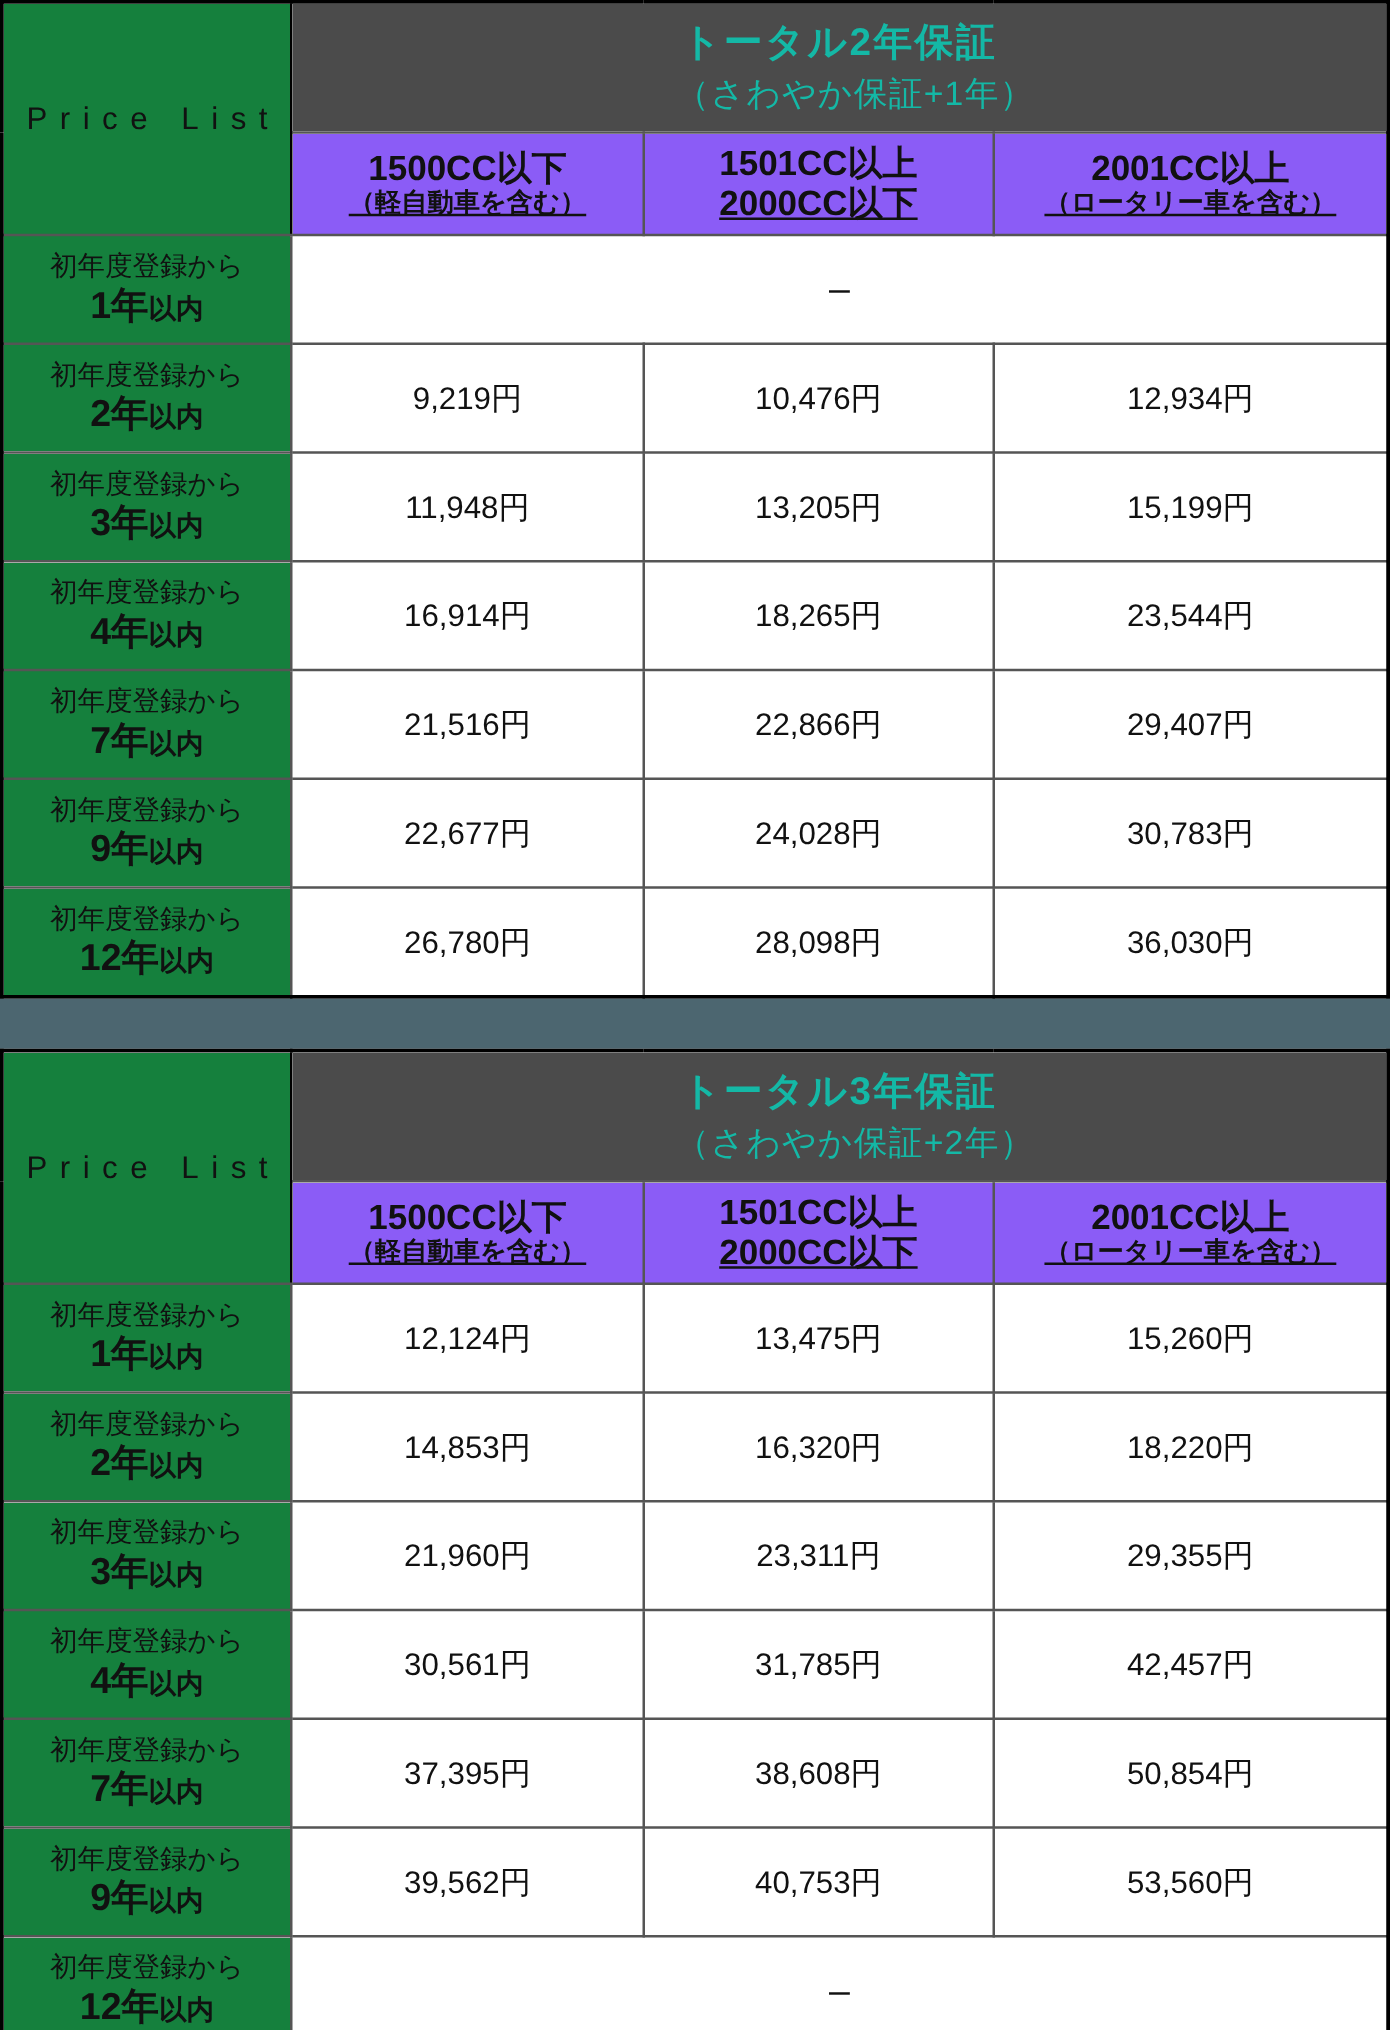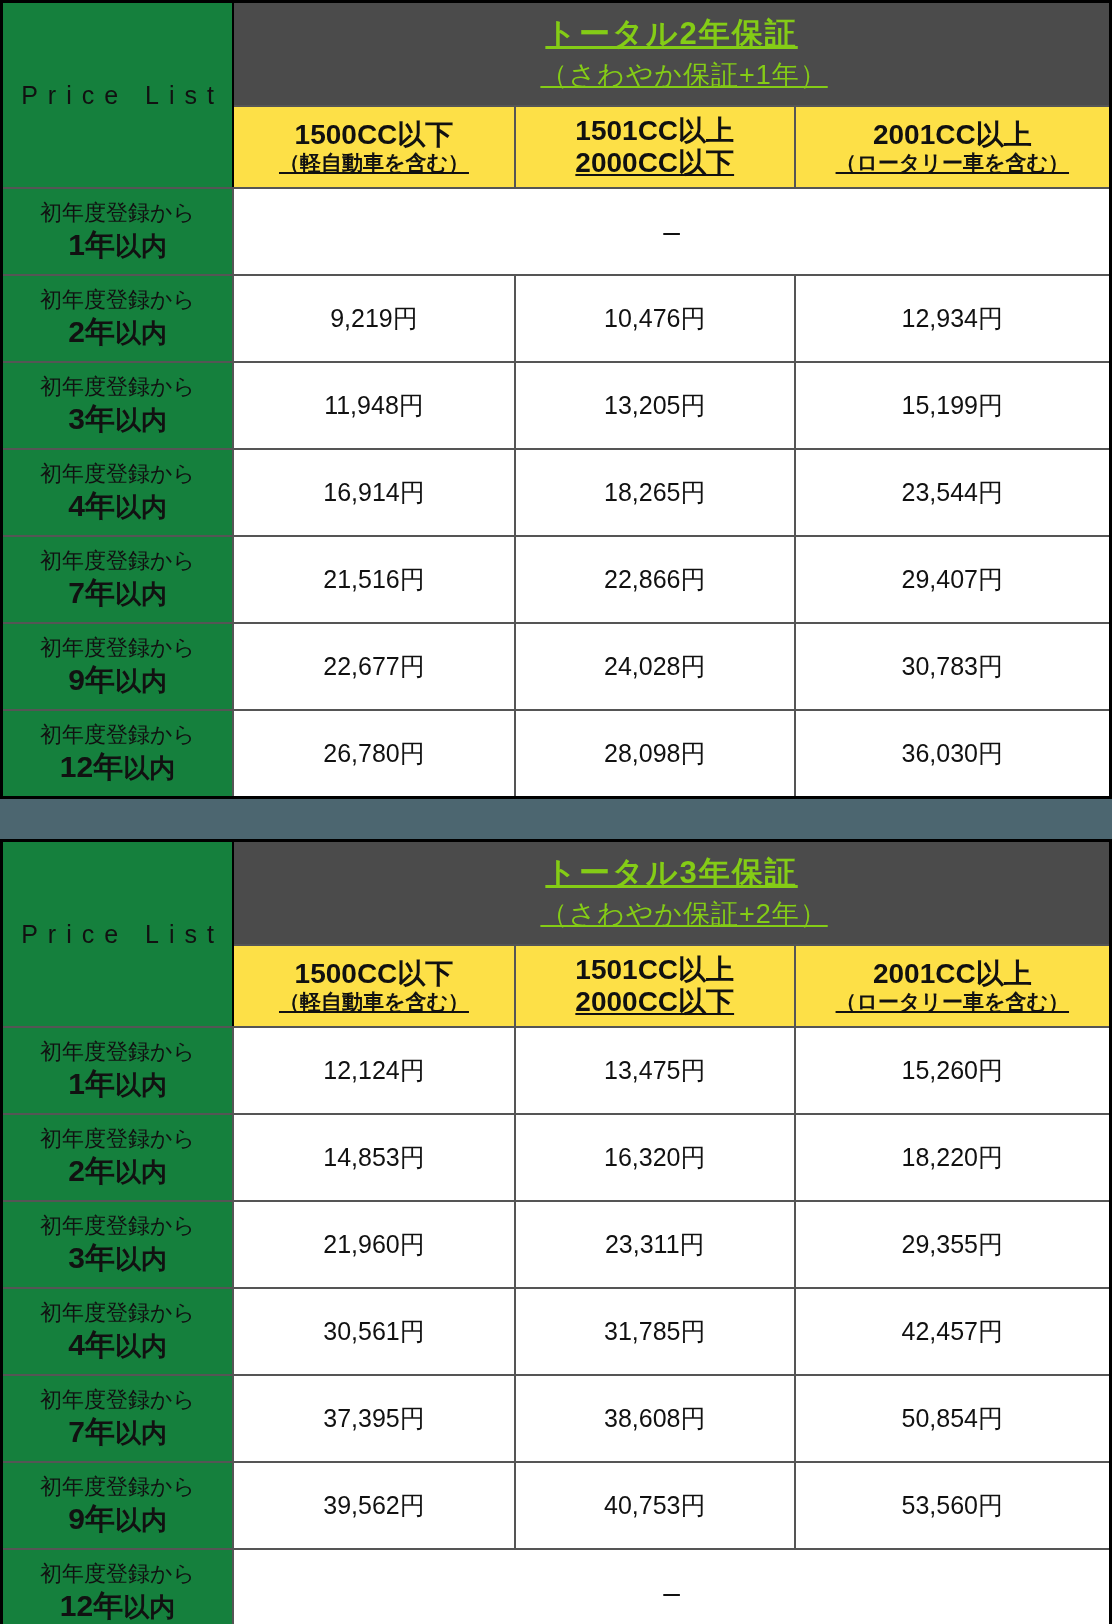--- a/index.html
+++ b/index.html
@@ -35,39 +35,38 @@
   .cell-pricelist {
     background: #15803d;
     font-size: 25px;
     font-weight: 400;
     letter-spacing: 10px;
     text-indent: 10px;
     border-right: 2px solid #000000 !important;
   }
   .cell-title {
     background: #4b4b4b;
-    color: #84cc16;
+    color: #14b8a6;
     height: 102px;
-    text-decoration: underline;
   }
   .title-main {
     font-size: 31px;
     font-weight: 700;
     letter-spacing: 2px;
     line-height: 1.25;
   }
   .title-sub {
     font-size: 27px;
     font-weight: 400;
     letter-spacing: 1px;
     margin-top: 4px;
     padding-left: 25px;
   }
   .cell-colhead {
-    background: #fde047;
+    background: #8b5cf6;
     height: 80px;
   }
   .colhead-main {
     font-size: 28px;
     font-weight: 700;
     line-height: 1.15;
   }
   .colhead-sub {
     font-size: 28px;
     font-weight: 700;
@@ -88,21 +87,21 @@
   }
   .label-line2 {
     line-height: 1.2;
     margin-top: 1px;
   }
   .label-term {
     font-size: 30px;
     font-weight: 700;
   }
   .label-suffix {
-    font-size: 26px;
+    font-size: 22px;
     font-weight: 700;
   }
   .cell-price {
     font-size: 25px;
     font-weight: 400;
     background: #ffffff;
   }
   .cell-merged {
     font-size: 30px;
     font-weight: 400;

